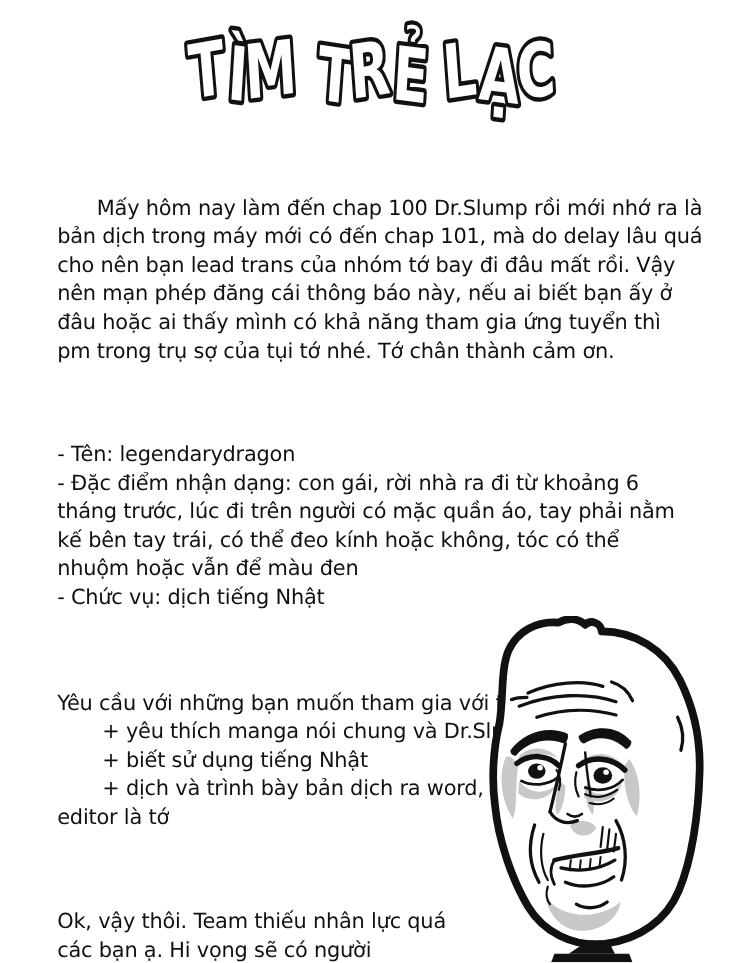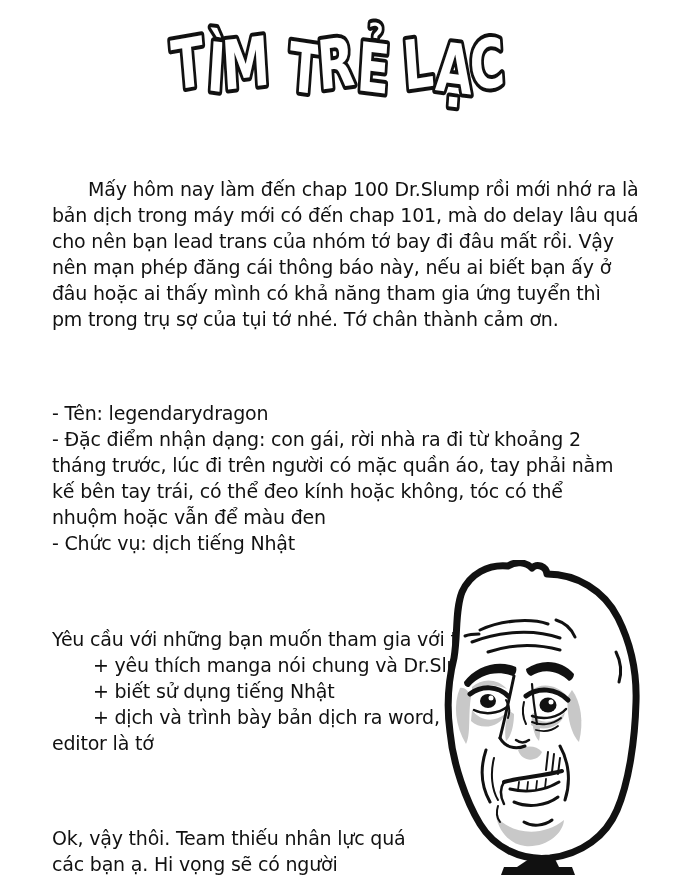--- a/index.html
+++ b/index.html
@@ -41,21 +41,21 @@
   </svg>
 
   <div class="body-text">
     <p class="para p1">Mấy hôm nay làm đến chap 100 Dr.Slump rồi mới nhớ ra là
 bản dịch trong máy mới có đến chap 101, mà do delay lâu quá
 cho nên bạn lead trans của nhóm tớ bay đi đâu mất rồi. Vậy
 nên mạn phép đăng cái thông báo này, nếu ai biết bạn ấy ở
 đâu hoặc ai thấy mình có khả năng tham gia ứng tuyển thì
 pm trong trụ sợ của tụi tớ nhé. Tớ chân thành cảm ơn.</p>
     <p class="para p2">- Tên: legendarydragon
-- Đặc điểm nhận dạng: con gái, rời nhà ra đi từ khoảng 2
+- Đặc điểm nhận dạng: con gái, rời nhà ra đi từ khoảng 6
 tháng trước, lúc đi trên người có mặc quần áo, tay phải nằm
 kế bên tay trái, có thể đeo kính hoặc không, tóc có thể
 nhuộm hoặc vẫn để màu đen
 - Chức vụ: dịch tiếng Nhật</p>
     <p class="para p3">Yêu cầu với những bạn muốn tham gia với team:
        + yêu thích manga nói chung và Dr.Slump nói riêng
        + biết sử dụng tiếng Nhật
        + dịch và trình bày bản dịch ra word, rồi gửi cho
 editor là tớ</p>
     <p class="para p4">Ok, vậy thôi. Team thiếu nhân lực quá

